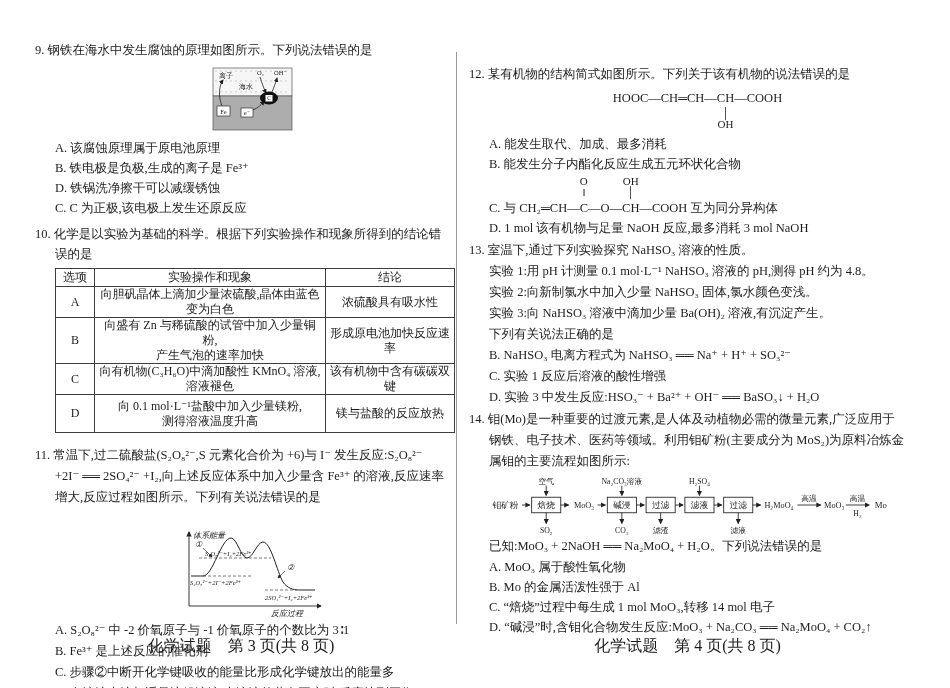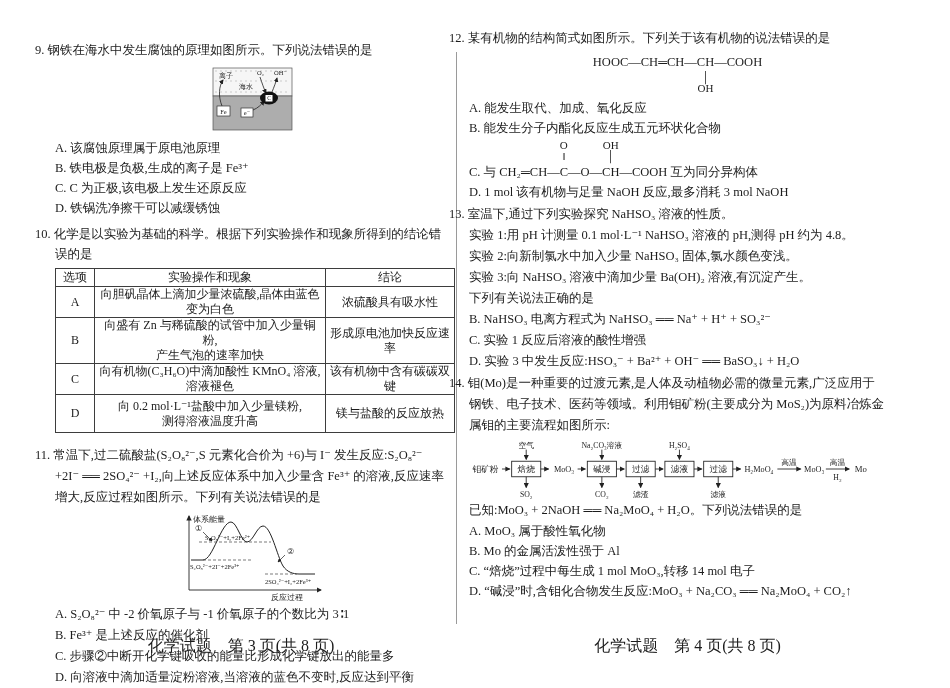--- a/index.html
+++ b/index.html
@@ -2,40 +2,40 @@
 <html><head>
 <meta charset="utf-8">
 <style>
   html,body{margin:0;padding:0;}
   body{
     width:950px;height:688px;background:#ffffff;position:relative;overflow:hidden;
     font-family:"Liberation Serif","DejaVu Serif",serif;color:#1c1c1c;
   }
   .page{position:absolute;top:0;}
   #pageL{left:35px;width:412px;padding-top:40px;}
-  #pageR{left:449px;width:437px;padding-top:28px;}
+  #pageR{left:469px;width:437px;padding-top:64px;}
   .q{padding-left:20px;font-size:12.5px;}
   .stem{text-indent:-20px;margin:0;line-height:20px;}
   .lh21 .stem{line-height:21px;}
   .opt,.line{margin:0;line-height:20px;}
   .lh21 .opt,.lh21 .line{line-height:21px;}
   .divider{position:absolute;left:456px;top:52px;width:1px;height:572px;background:#9a9a9a;}
   .footer{position:absolute;top:636px;font-size:16px;text-align:center;}
   #footL{left:35px;width:412px;}
   #footR{left:469px;width:437px;}
   
   table.exp{border-collapse:collapse;margin:4px 0 8px 0;width:392px;table-layout:fixed;padding-left:28px;}
   table.exp td{border:1px solid #3d3d3d;text-align:center;vertical-align:middle;
     font-size:12px;padding:0 2px;line-height:15px;}
   table.exp .c1{width:34px;} table.exp .c2{width:226px;text-align:center;} table.exp .c3{width:124px;}
   table.exp .op{white-space:pre-line;}
   tr.h18{height:18px;} tr.h20{height:20px;} tr.h38{height:38px;}
   
   .q9-diagram{margin:6px 0 0 150px;width:95px;height:66px;}
-  .graph{margin:2px 0 0 120px;width:152px;height:92px;}
+  .graph{margin:18px 0 0 120px;width:152px;height:92px;font-style:italic;}
   .flow{margin:2px 0 0 0;width:417px;height:62px;}
   svg{display:block;}
   svg text{font-family:"Liberation Serif","DejaVu Serif",serif;fill:#1c1c1c;}
   
   .structure{margin:4px auto 0 auto;width:max-content;padding-bottom:24px;line-height:20px;}
   .atom-rel{position:relative;display:inline-block;}
   .below,.above{position:absolute;left:50%;transform:translateX(-50%);
     display:flex;flex-direction:column;align-items:center;
     font-size:11px;line-height:11px;white-space:nowrap;}
   .below{top:100%;}
@@ -77,22 +77,22 @@
         <text x="18.5" y="48" font-size="6.5" text-anchor="middle">Fe</text>
         <rect x="36" y="42" width="12" height="9" fill="#ffffff" stroke="#333" stroke-width="0.7"></rect>
         <text x="42" y="49" font-size="6.5" text-anchor="middle">e⁻</text>
         <ellipse cx="64" cy="32" rx="9" ry="6.5" fill="#111"></ellipse>
         <rect x="60.5" y="29" width="7" height="6.5" fill="#ffffff"></rect>
         <text x="64" y="34.3" font-size="5.5" text-anchor="middle">C</text>
       </svg>
     </div>
     <p class="opt" style="margin-top:6px">A. 该腐蚀原理属于原电池原理</p>
     <p class="opt">B. 铁电极是负极,生成的离子是 Fe³⁺</p>
+    <p class="opt">D. 铁锅洗净擦干可以减缓锈蚀</p>
     <p class="opt">C. C 为正极,该电极上发生还原反应</p>
-    <p class="opt">D. 铁锅洗净擦干可以减缓锈蚀</p>
   </section>
 
   <section class="q" style="margin-top:6px">
     <p class="stem">10. 化学是以实验为基础的科学。根据下列实验操作和现象所得到的结论错误的是</p>
     <table class="exp">
       <tbody>
         <tr class="h18">
           <td class="c1">选项</td>
           <td class="c2">实验操作和现象</td>
           <td class="c3">结论</td>
@@ -108,21 +108,21 @@
 产生气泡的速率加快</td>
           <td>形成原电池加快反应速率</td>
         </tr>
         <tr class="h20">
           <td>C</td>
           <td class="op">向有机物(C₃H₆O)中滴加酸性 KMnO₄ 溶液,溶液褪色</td>
           <td>该有机物中含有碳碳双键</td>
         </tr>
         <tr class="h38">
           <td>D</td>
-          <td class="op">向 0.2 mol·L⁻¹盐酸中加入少量镁粉,
+          <td class="op">向 0.1 mol·L⁻¹盐酸中加入少量镁粉,
 测得溶液温度升高</td>
           <td>镁与盐酸的反应放热</td>
         </tr>
       </tbody>
     </table>
   </section>
 
   <section class="q lh21" style="margin-top:12px">
     <p class="stem">11. 常温下,过二硫酸盐(S₂O₈²⁻,S 元素化合价为 +6)与 I⁻ 发生反应:S₂O₈²⁻ +2I⁻ ══ 2SO₄²⁻ +I₂,向上述反应体系中加入少量含 Fe³⁺ 的溶液,反应速率增大,反应过程如图所示。下列有关说法错误的是</p>
     <div class="graph">
@@ -159,21 +159,21 @@
 <div class="page" id="pageR">
 
   <section class="q">
     <p class="stem">12. 某有机物的结构简式如图所示。下列关于该有机物的说法错误的是</p>
     <div class="structure">
       <span>HOOC—CH═CH—</span><span class="atom-rel"><span>CH</span><span class="below">
             <span>│</span>
             <span>OH</span>
           </span></span><span>—COOH</span>
     </div>
-    <p class="opt" style="margin-top:2px">A. 能发生取代、加成、氧化反应</p>
+    <p class="opt" style="margin-top:2px">A. 能发生取代、加成、最多消耗</p>
     <p class="opt">B. 能发生分子内酯化反应生成五元环状化合物</p>
     <p class="opt optc">
       <span>C. 与 </span><span>CH₂═CH—</span><span class="atom-rel"><span class="above">
             <span>O</span>
             <span>‖</span>
           </span><span>C</span></span><span>—O—</span><span class="atom-rel"><span class="above">
             <span>OH</span>
             <span>│</span>
           </span><span>CH</span></span><span>—COOH</span><span> 互为同分异构体</span>
     </p>

